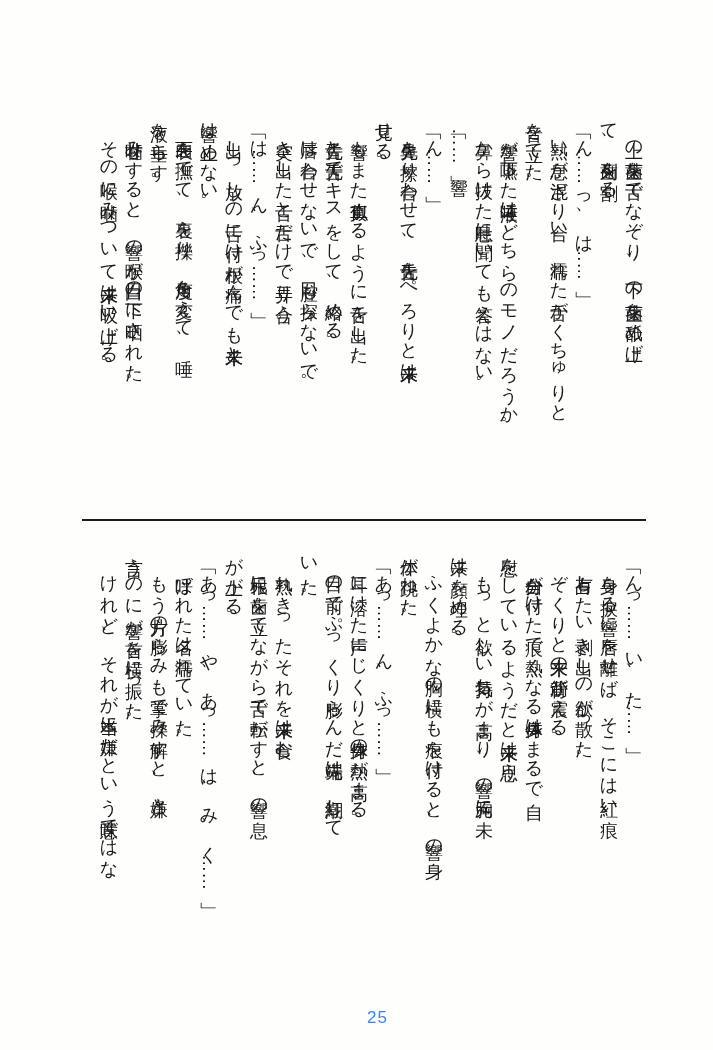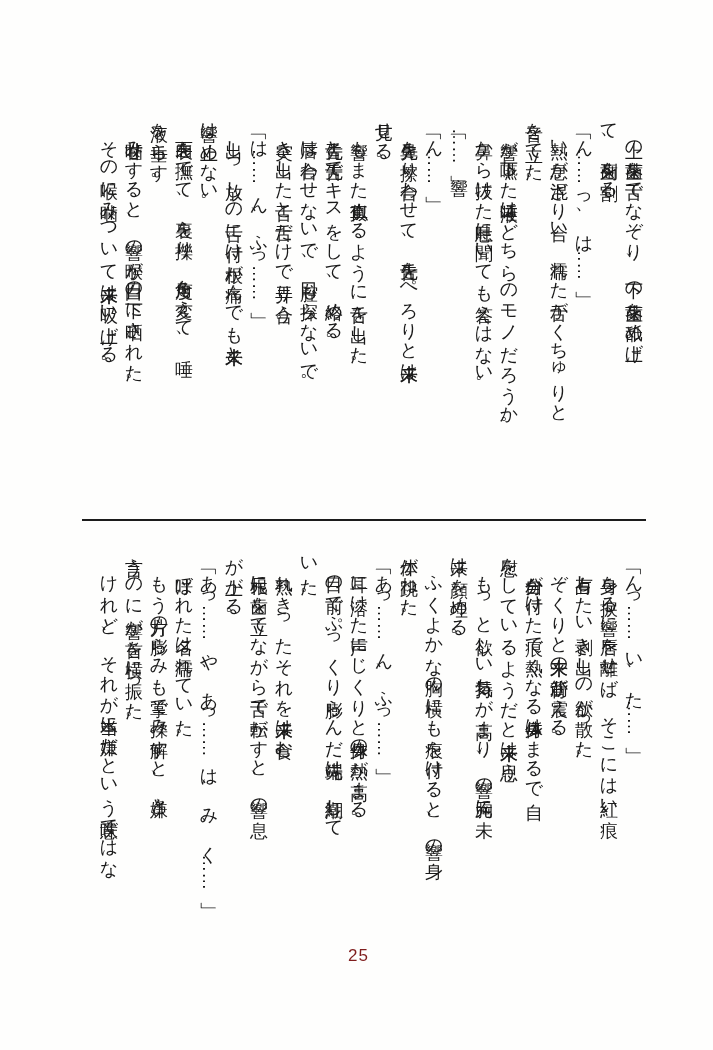--- a/index.html
+++ b/index.html
@@ -37,26 +37,26 @@
     position: absolute;
     left: 82px;
     top: 519px;
     width: 564px;
     height: 2px;
     background: #1c1c1c;
   }
   .page-number {
     position: absolute;
     left: 348px;
-    top: 946px;
+    top: 1008px;
     width: 40px;
-    text-align: left;
+    text-align: right;
     font-size: 17px;
     letter-spacing: 1px;
-    color: #7f1d1d;
+    color: #3b82f6;
   }
 </style>
 </head>
 <body>
 
 <div class="page">
   <div class="vtext top" id="top-section">
       <p>　上の歯茎を舌でなぞり、下の歯茎を舐め上げ</p>
       <p>て、歯列を割る。</p>
       <p>　「ん……っ、は……」</p>

